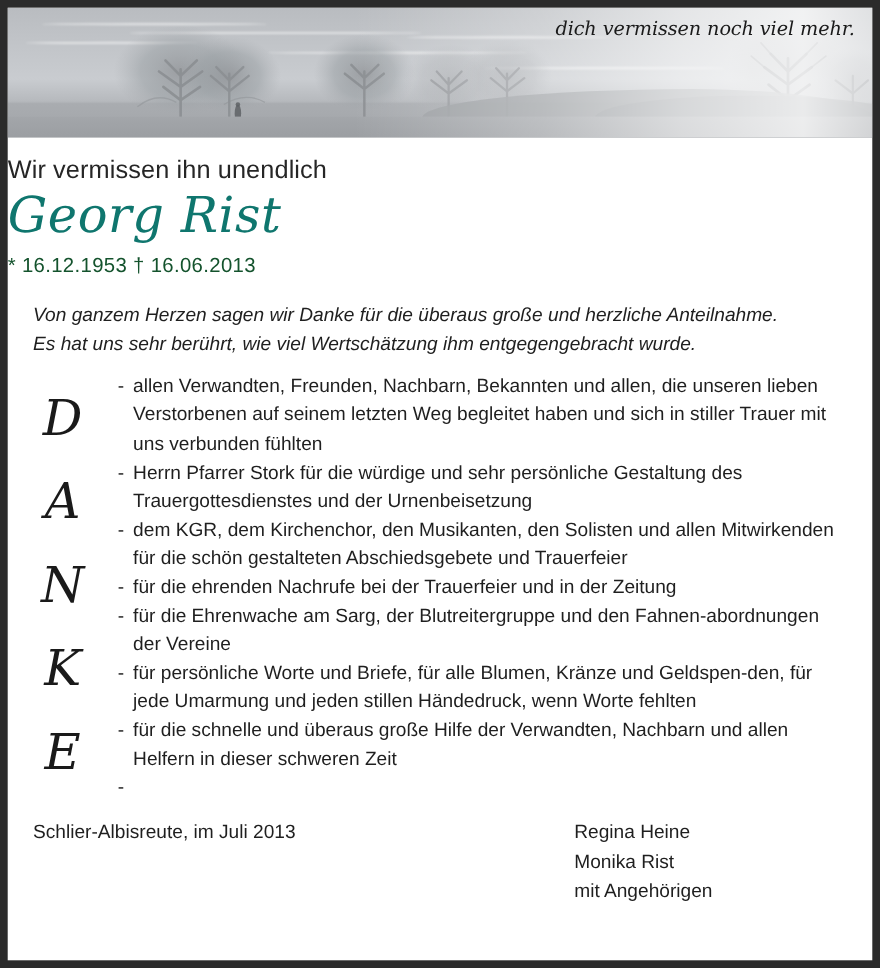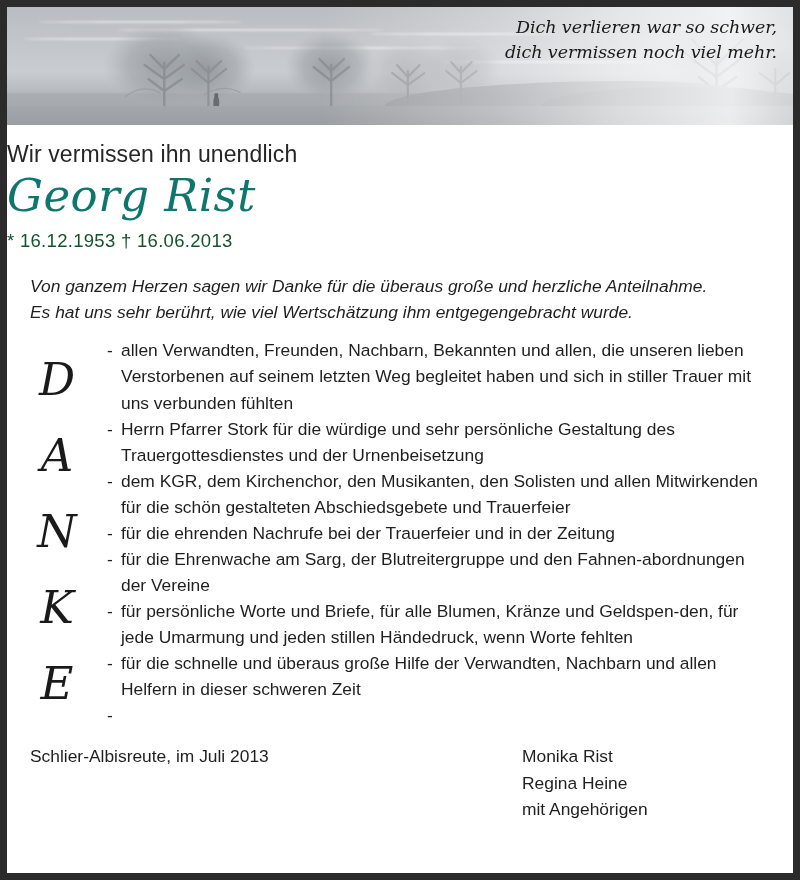--- a/index.html
+++ b/index.html
@@ -260,21 +260,20 @@
         <path d="M782 100 L782 62 M782 78 L766 66 M782 78 L796 66" stroke="#86898d" stroke-width="2" fill="none" stroke-linecap="round" opacity=".66"></path>
       </g>
     </svg>
 
     <div class="ridge"></div>
     <div class="ridge2"></div>
     <div class="ground"></div>
     <div class="haze"></div>
 
     <div class="quote">
-      <div>Dich verlieren war so schwer,</div>
       <div>dich vermissen noch viel mehr.</div>
     </div>
   </div>
 
   <div class="nameblock">
     <div class="missing-line">Wir vermissen ihn unendlich</div>
     <div class="deceased-name">Georg Rist</div>
     <div class="dates">* 16.12.1953 † 16.06.2013</div>
   </div>
 
@@ -324,19 +323,19 @@
       </div>
       <div class="thanks-item">
         <span class="dash">-</span>
       </div>
     </div>
   </div>
 
   <div class="footer">
     <div class="footer-left">Schlier-Albisreute, im Juli 2013</div>
     <div class="footer-right">
+      <div class="sig-line">Regina Heine</div>
       <div class="sig-line">Monika Rist</div>
-      <div class="sig-line">Regina Heine</div>
       <div class="sig-line">mit Angehörigen</div>
     </div>
   </div>
 
 </div>
 
 </body></html>

